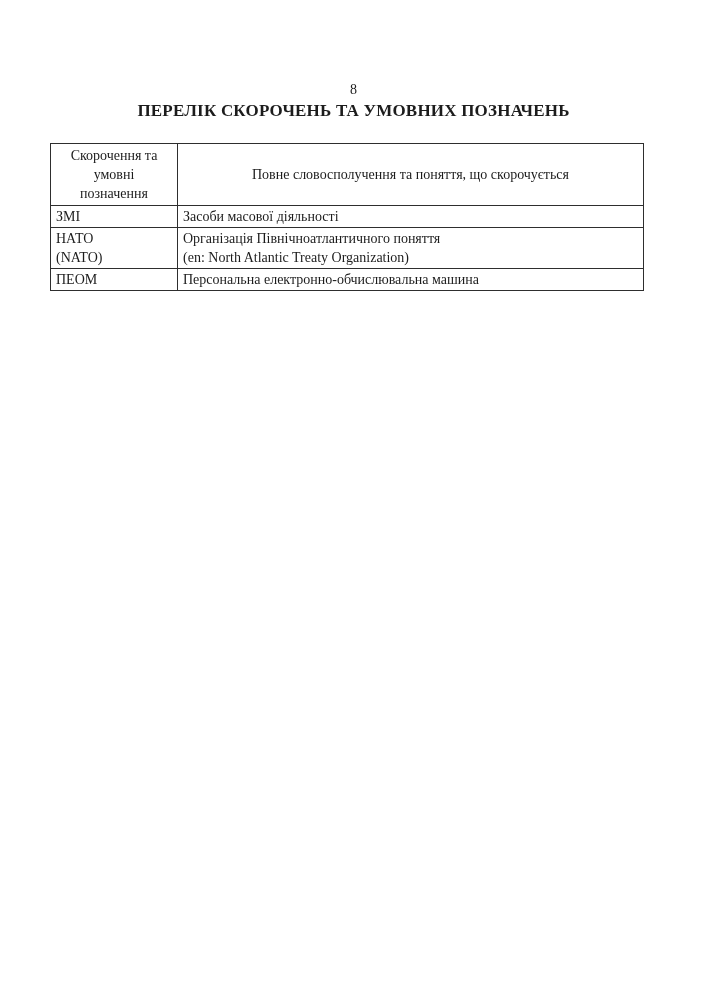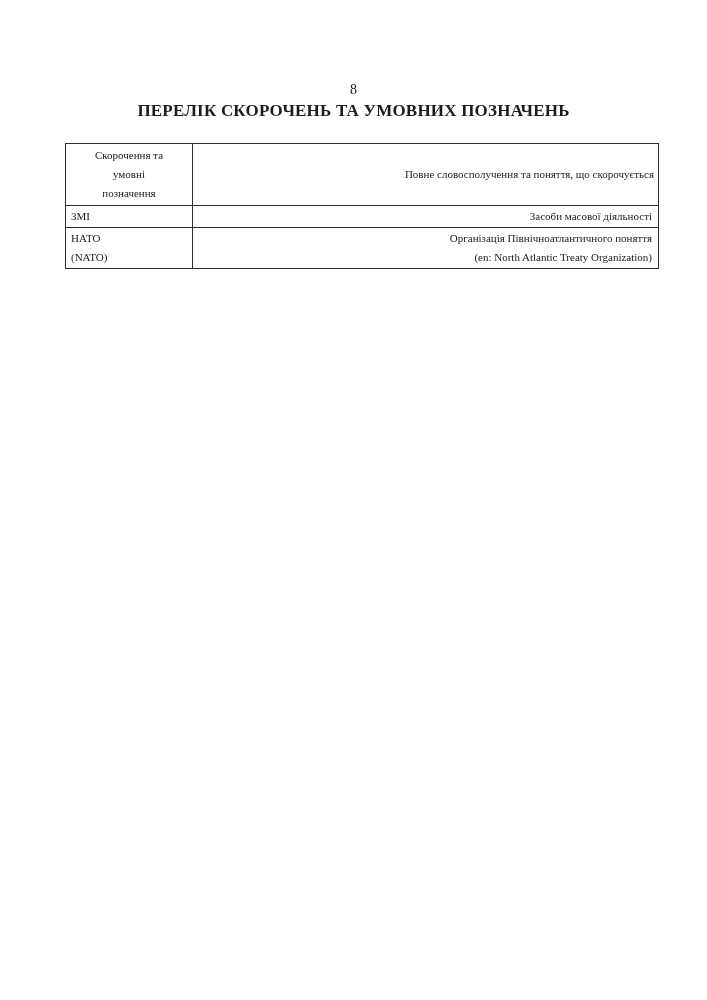--- a/index.html
+++ b/index.html
@@ -37,34 +37,34 @@
     width: 100%;
     text-align: center;
     font-size: 17px;
     font-weight: bold;
     letter-spacing: 0.2px;
     margin: 0;
   }
   table.abbr-table {
     position: absolute;
     top: 143px;
-    left: 65px;
+    left: 50px;
     width: 575px;
     border-collapse: collapse;
     table-layout: fixed;
-    font-size: 11px;
+    font-size: 14px;
   }
   .abbr-table th,
   .abbr-table td {
     border: 1.5px solid #2e2e2e;
     white-space: pre-line;
     overflow: hidden;
   }
   .abbr-table .col1 { width: 118px; }
-  .abbr-table .col2 { width: 457px; text-align: right; }
+  .abbr-table .col2 { width: 457px; }
   .abbr-table th {
     font-weight: normal;
     text-align: center;
     vertical-align: middle;
     line-height: 19px;
     padding: 2px 4px;
     height: 55px;
   }
   .abbr-table td {
     vertical-align: top;
@@ -98,16 +98,20 @@
       <tr class="row-s">
         <td class="col1">ЗМІ</td>
         <td class="col2">Засоби масової діяльності</td>
       </tr>
       <tr class="row-l">
         <td class="col1">НАТО
 (NATO)</td>
         <td class="col2">Організація Північноатлантичного поняття
 (en: North Atlantic Treaty Organization)</td>
       </tr>
+      <tr class="row-m">
+        <td class="col1">ПЕОМ</td>
+        <td class="col2">Персональна електронно-обчислювальна машина</td>
+      </tr>
     </tbody>
   </table>
 
 </div>
 
 </body></html>

